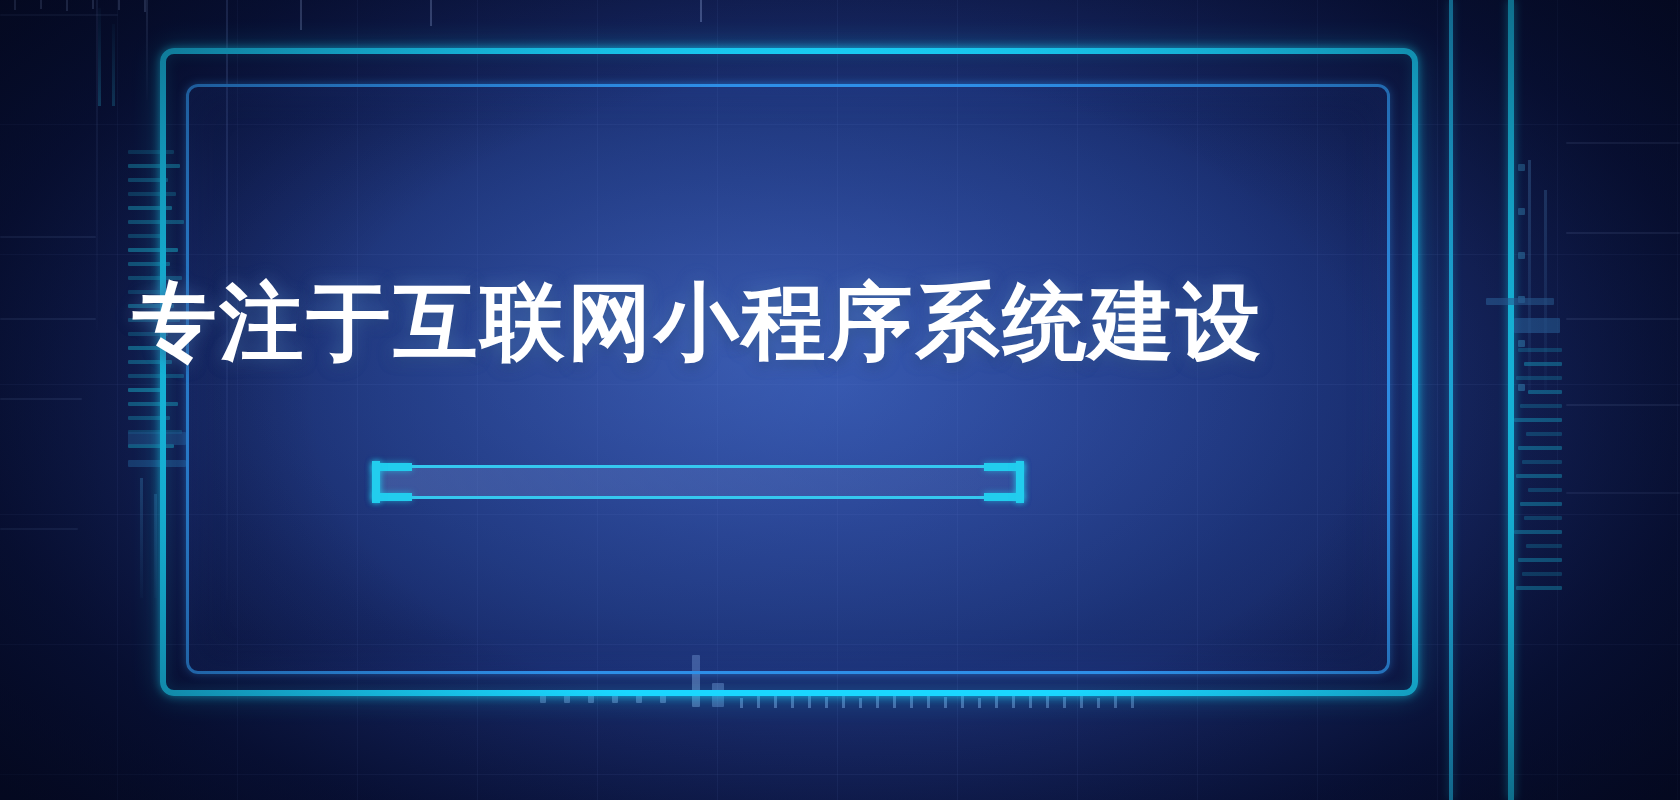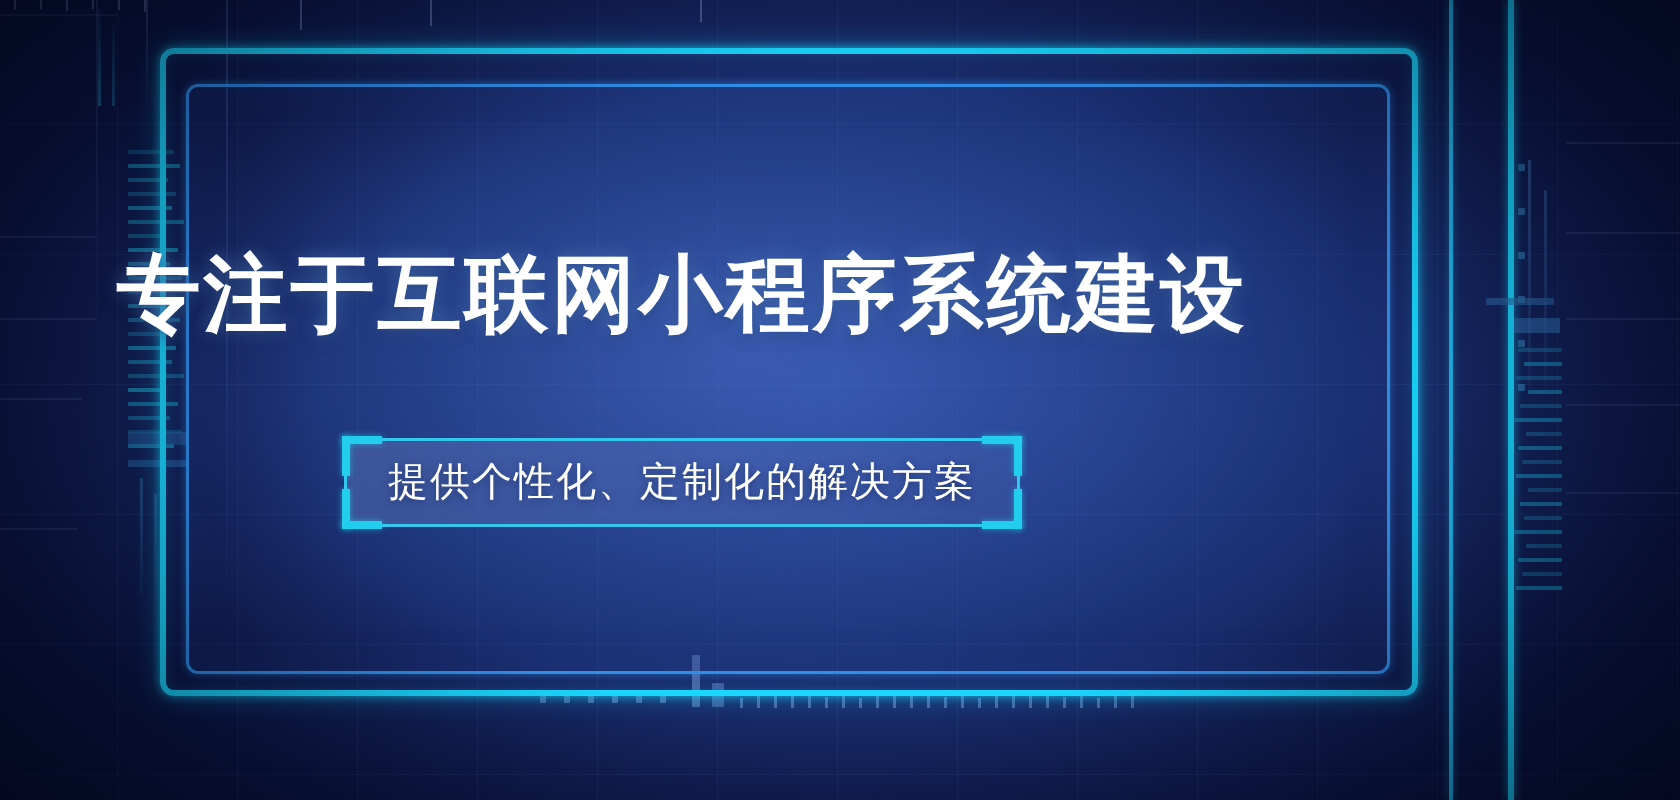--- a/index.html
+++ b/index.html
@@ -120,21 +120,21 @@
         rgba(16,32,92,0.06) 100%);
     box-shadow:
       0 0 8px rgba(46,143,232,0.55),
       inset 0 0 40px rgba(40,75,165,0.22);
     pointer-events: none;
   }
 
   
   .content {
     position: absolute;
-    left: 0; top: 0;
+    left: 16px; top: 0;
     width: 1364px; height: 800px;
     display: flex;
     flex-direction: column;
     align-items: center;
     justify-content: center;
     padding-bottom: 26px;
   }
 
   .headline {
     color: #ffffff;
@@ -397,17 +397,16 @@
       <span class="edge top"></span>
       <span class="edge bottom"></span>
       <span class="edge left"></span>
       <span class="edge right"></span>
 
       <span class="corner tl"></span>
       <span class="corner tr"></span>
       <span class="corner bl"></span>
       <span class="corner br"></span>
 
-      <p class="subtitle">提供个性化、定制化的解决方案</p>
     </div>
 
   </div>
 </div>
 
 </body></html>

